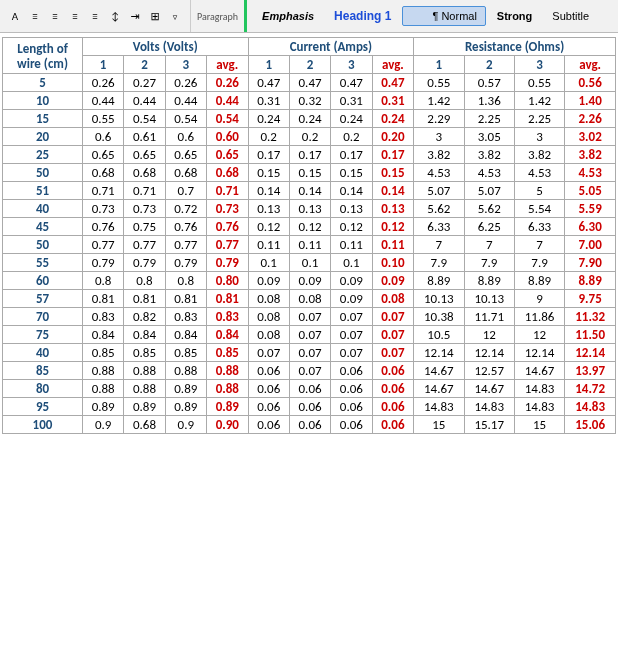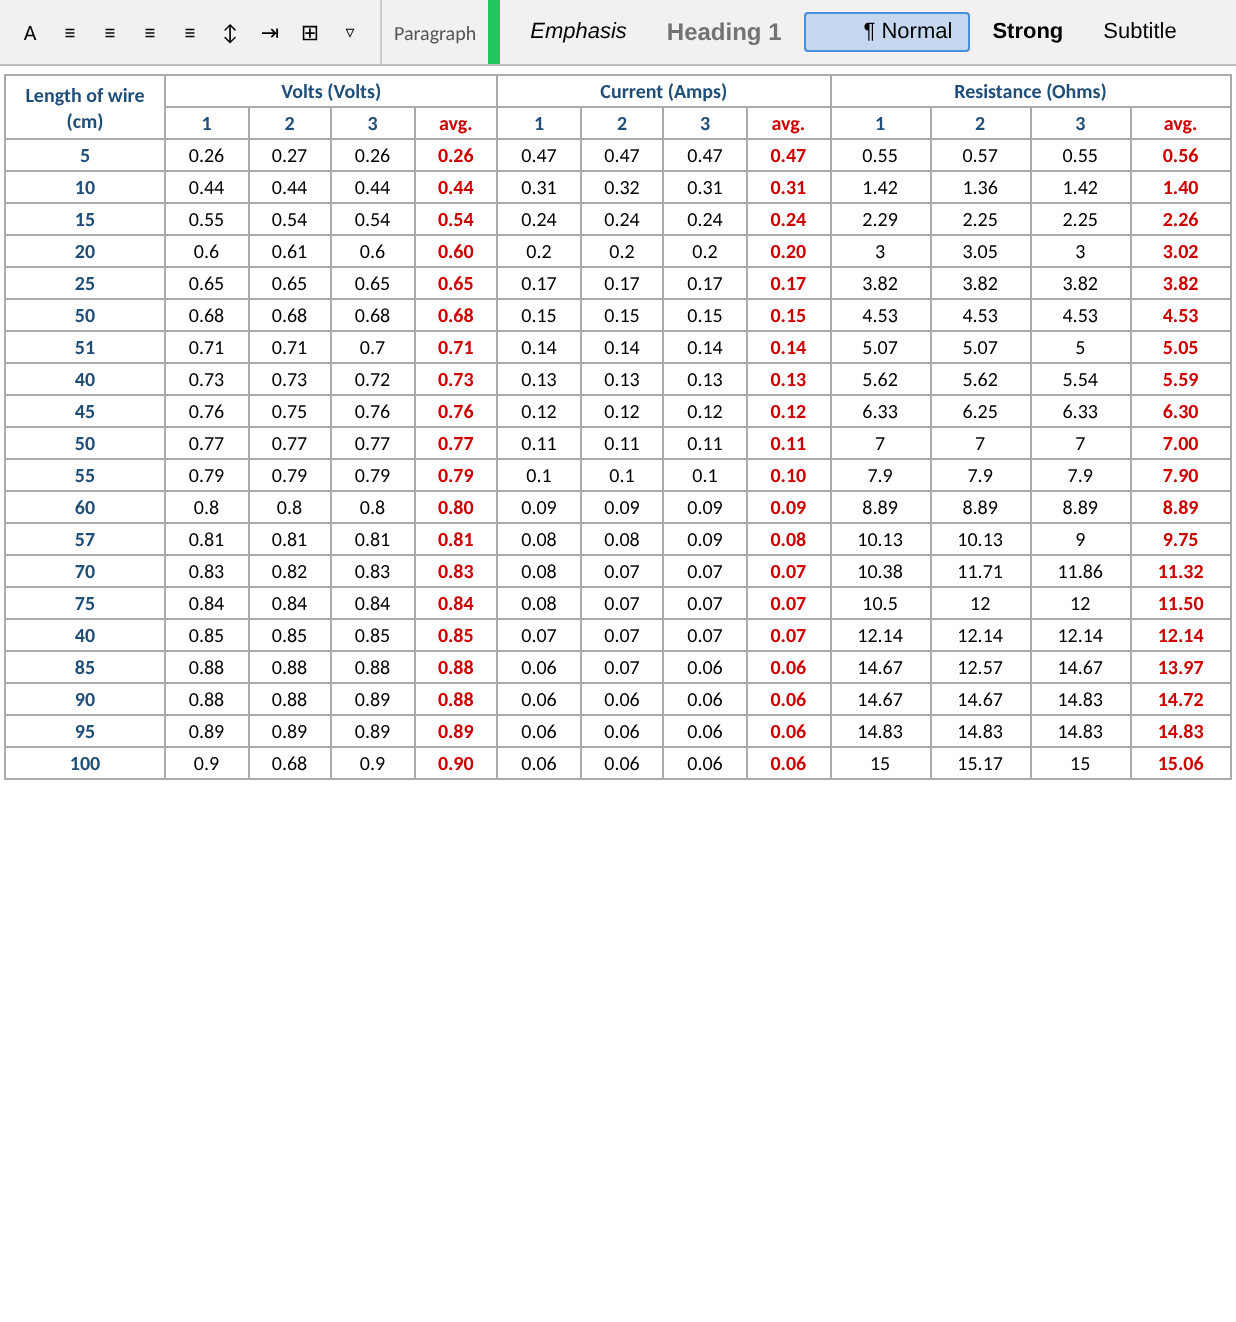--- a/index.html
+++ b/index.html
@@ -32,33 +32,33 @@
     .toolbar-btn.active { background: #c6d8f0; border-color: #4a90d9; padding-left: 29px; }
     .small-btn {
       width: 18px; height: 18px;
       display: inline-flex; align-items: center; justify-content: center;
       font-size: 11px; cursor: pointer;
       border: 1px solid transparent; border-radius: 2px;
       background: transparent;
     }
     .para-section {
       display: flex; flex-direction: column; align-items: center; justify-content: center;
-      padding: 0 6px; font-size: 10px; color: #555; border-right: 6px solid #22c55e;
+      padding: 0 6px; font-size: 10px; color: #555; border-right: 3px solid #22c55e;
     }
     .para-icons { display: flex; gap: 2px; }
 
     
     .table-area {
       padding: 4px 2px;
       overflow: auto;
     }
     table {
       border-collapse: collapse;
       width: 100%;
-      font-size: 10px;
+      font-size: 13px;
     }
     th, td {
       border: 1px solid #aaa;
       padding: 1px 3px;
       text-align: center;
     }
     .col-header {
       background: white;
       font-weight: bold;
       color: #1f4e79;
@@ -93,22 +93,22 @@
     <div class="small-btn">↕</div>
     <div class="small-btn">⇥</div>
     <div class="small-btn">⊞</div>
     <div class="small-btn" style="font-size:9px;">▿</div>
   </div>
   <div class="para-section">
     <span>Paragraph</span>
   </div>
 
   <div class="toolbar-group" style="flex:1; border-right:none;">
-    <button class="toolbar-btn" style="font-style:italic;">Emphasis</button>
-    <button class="toolbar-btn" style="font-size:12px; color:#737373; font-weight:bold;text-align:right;">Heading 1</button>
+    <button class="toolbar-btn" style="font-style:italic;font-weight:bold;">Emphasis</button>
+    <button class="toolbar-btn" style="font-size:12px; color:#1d4ed8; font-weight:bold;text-align:right;">Heading 1</button>
     <button class="toolbar-btn active">¶ Normal</button>
     <button class="toolbar-btn" style="font-weight:bold;">Strong</button>
     <button class="toolbar-btn">Subtitle</button>
   </div>
 </div>
 
 <div class="table-area">
   <table>
     <thead>
       <tr>
@@ -382,21 +382,21 @@
           <td class="data-cell">0.06</td>
           <td class="data-cell">0.07</td>
           <td class="data-cell">0.06</td>
           <td class="avg-cell">0.06</td>
           <td class="data-cell">14.67</td>
           <td class="data-cell">12.57</td>
           <td class="data-cell">14.67</td>
           <td class="avg-cell">13.97</td>
         </tr>
         <tr>
-          <td class="row-header">90</td>
+          <td class="row-header">80</td>
           <td class="data-cell">0.88</td>
           <td class="data-cell">0.88</td>
           <td class="data-cell">0.89</td>
           <td class="avg-cell">0.88</td>
           <td class="data-cell">0.06</td>
           <td class="data-cell">0.06</td>
           <td class="data-cell">0.06</td>
           <td class="avg-cell">0.06</td>
           <td class="data-cell">14.67</td>
           <td class="data-cell">14.67</td>

